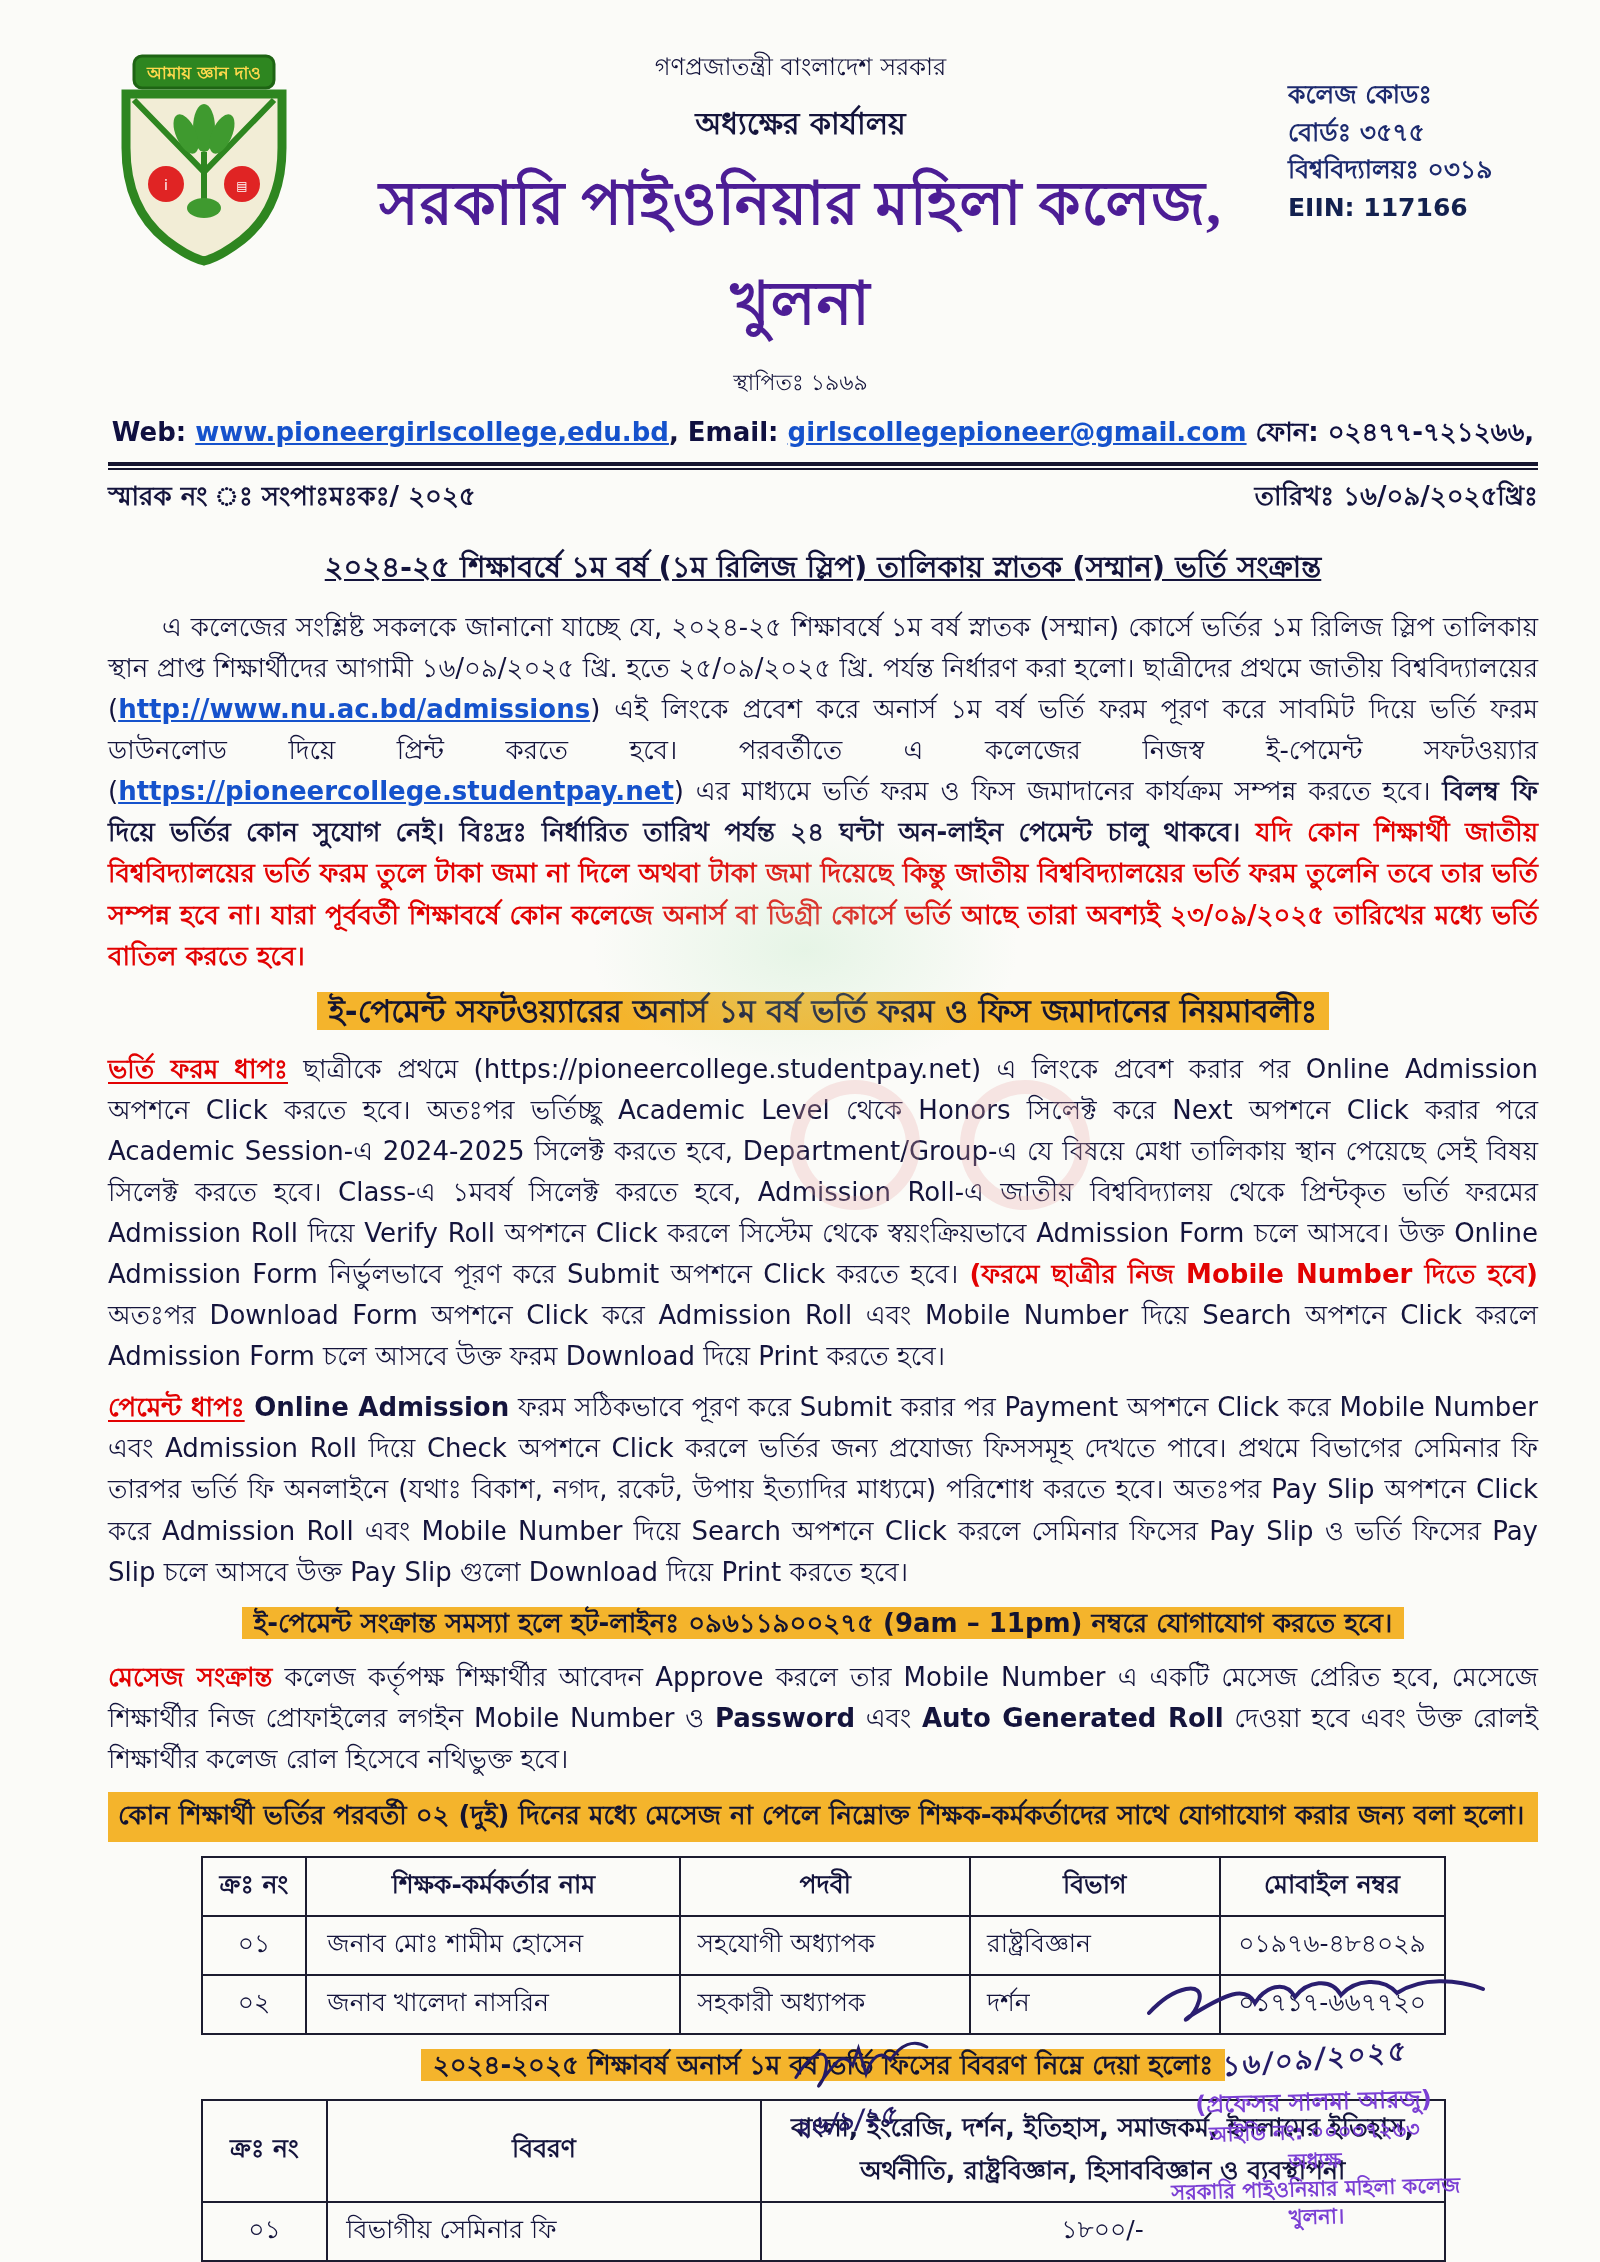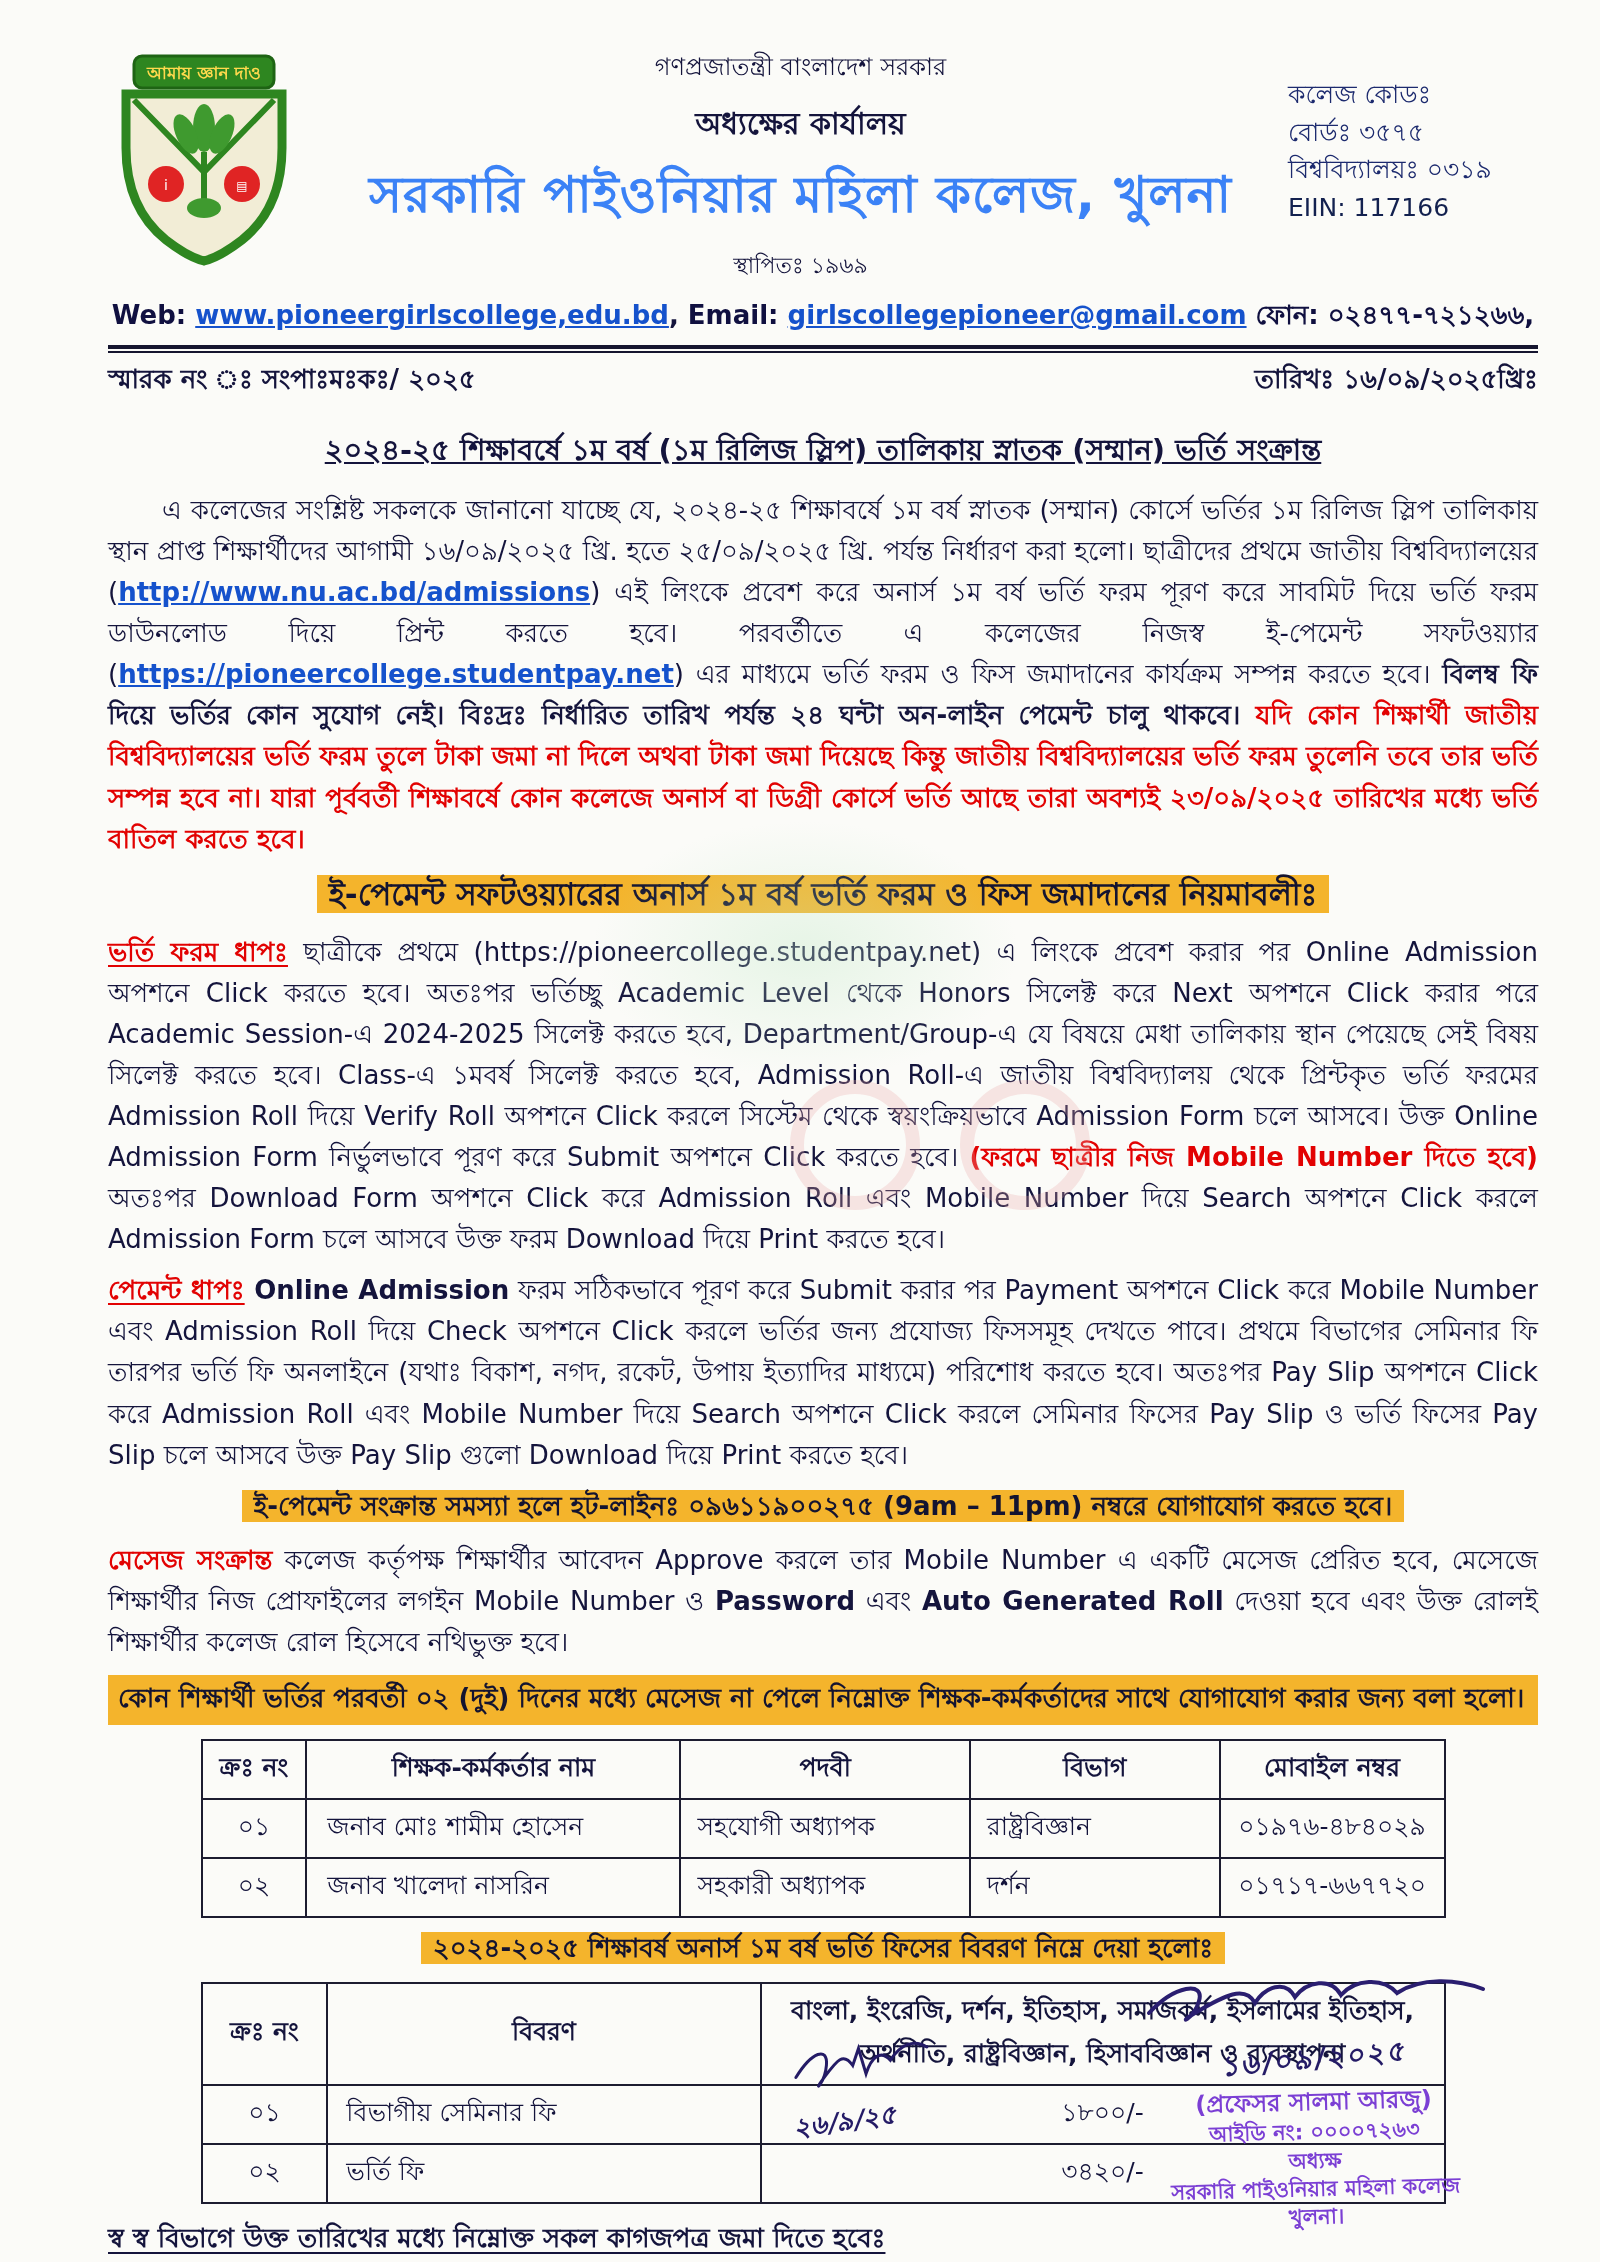--- a/index.html
+++ b/index.html
@@ -13,23 +13,23 @@
     overflow:hidden;
   }
   .page { position:relative; width:1600px; height:2262px; padding:42px 62px 0 108px; }
 
   
   .header { display:flex; align-items:flex-start; }
   .logo-wrap { width:205px; flex:0 0 205px; padding-top:6px; }
   .header-center { flex:1; text-align:center; padding-top:6px; }
   .gov-line   { font-size:24px; }
   .office-line{ font-size:30px; font-weight:bold; margin-top:12px; }
-  .college-line{ font-size:50px; font-weight:bold; color:#3b82f6; margin-top:6px; letter-spacing:1px; }
+  .college-line{ font-size:60px; font-weight:bold; color:#4c1d95; margin-top:6px; letter-spacing:1px;font-family:Liberation Serif, serif; }
   .est-line   { font-size:22px; margin-top:8px; }
-  .header-right { flex:0 0 250px; font-size:25px; font-weight:normal; color:#1c2a6e; line-height:1.5; padding-top:34px; }
+  .header-right { flex:0 0 250px; font-size:25px; font-weight:bold; color:#1c2a6e; line-height:1.5; padding-top:34px; }
   .header-right .eiin { color:#13214f; }
 
   
   .web-line { text-align:center; font-size:26px; font-weight:bold; margin-top:10px; }
   .web-line .lbl { color:#101040; }
   .web-line a { color:#1552cc; text-decoration:underline; }
   .phone-part { color:#101040; }
   .double-rule { border-top:4px solid #15152f; border-bottom:2px solid #15152f; height:8px; margin:6px 0 2px; }
   .memo-row { display:flex; justify-content:space-between; font-size:26px; font-weight:bold; margin-top:6px; }
   .memo-left .memo-year { }

